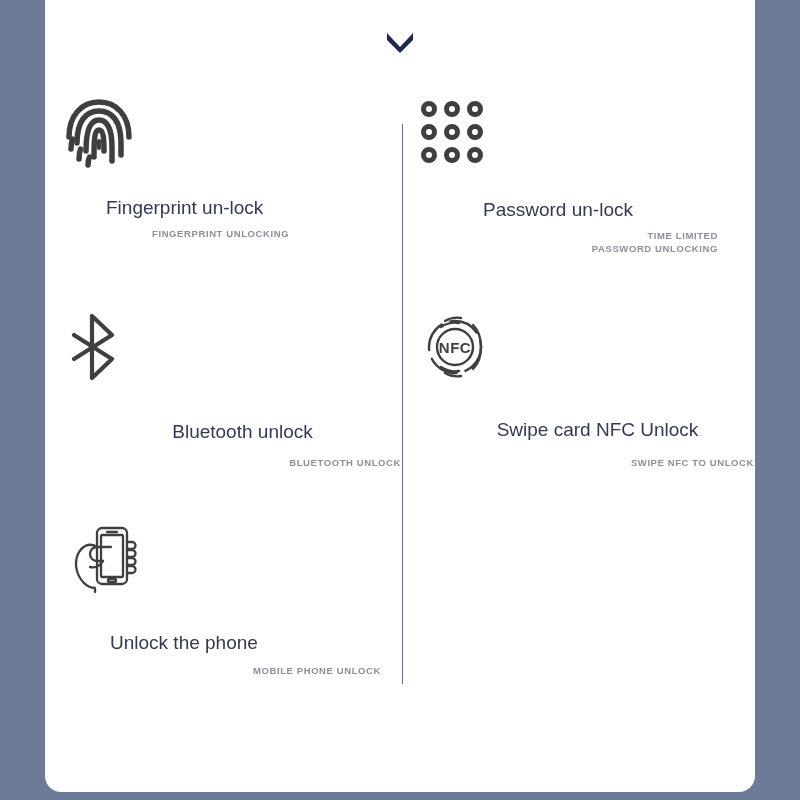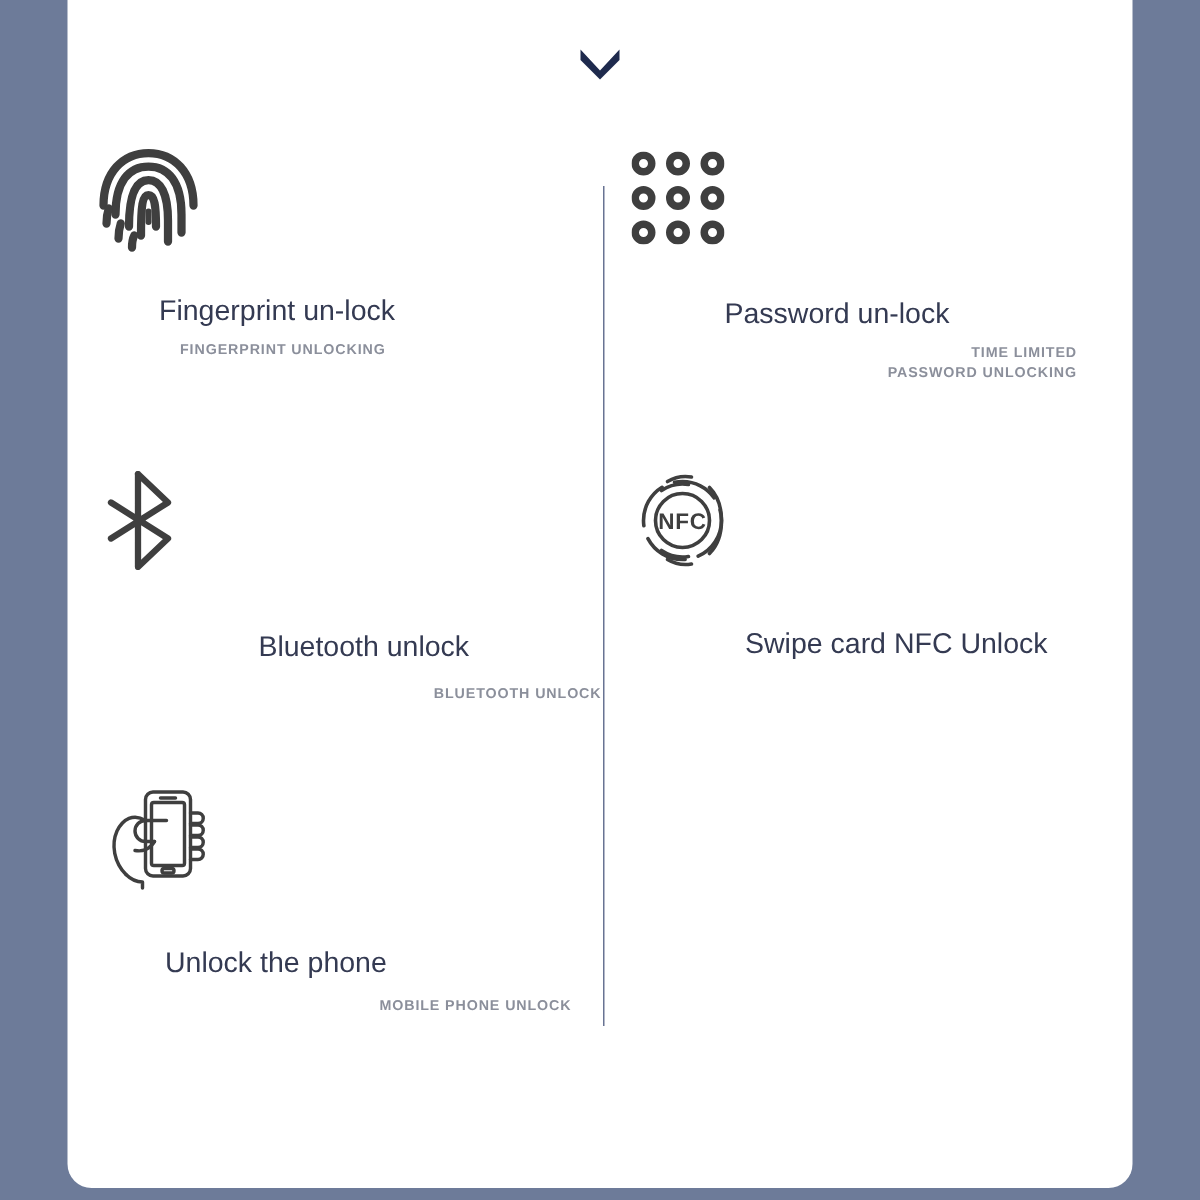--- a/index.html
+++ b/index.html
@@ -107,21 +107,21 @@
     letter-spacing: .6px;
     text-align: right;
     margin-top: 9px;
     padding: 0 20px;
     box-sizing: border-box;
     white-space: pre-line;
   }
 
   
   .cell-fingerprint .method-title { text-align: left; padding-left: 42px; padding-right: 70px; margin-top: 25px; }
-  .cell-fingerprint .method-sub   { text-align: left; padding-left: 56px; }
+  .cell-fingerprint .method-sub   { text-align: left; padding-left: 56px; margin-left: 32px; }
 
   .cell-password .method-title { text-align: left; padding-left: 62px; padding-right: 60px; margin-top: 27px; }
   .cell-password .method-sub   { padding-left: 50px; padding-right: 56px; }
 
   .cell-bluetooth .method-title { margin-top: 34px; }
   .cell-bluetooth .method-sub   { margin-top: 14px; }
 
   .cell-nfc .method-title { margin-top: 32px; }
   .cell-nfc .method-sub   { margin-top: 16px; }
 
@@ -204,20 +204,21 @@
             <path d="M52 16 C58 22 60 29 60 38 C60 47 58 54 52 60" stroke-width="2.4"></path>
             <path d="M46 10 C54 17 57 27 57 38" stroke-width="2.4" opacity="0"></path>
             <path d="M24 12 C29 9 34 8 40 9" stroke-width="2.4"></path>
             <path d="M20 18 C26 14 32 13 38 14" stroke-width="2.4"></path>
             <path d="M24 64 C29 67 34 68 40 67" stroke-width="2.4"></path>
             <path d="M20 58 C26 62 32 63 38 62" stroke-width="2.4"></path>
             <text x="34" y="43.5" font-family="'Liberation Sans', sans-serif" font-size="15" font-weight="700" fill="#3f3f3f" text-anchor="middle" stroke="none" letter-spacing="0.5">NFC</text>
           </svg>
         </div>
         <div class="method-title">Swipe card NFC Unlock</div>
+        <div class="method-sub">SWIPE NFC TO UNLOCK</div>
       </div>
 
       <div class="method-cell cell-phone">
         <div class="method-icon">
           <svg width="82" height="78" viewBox="0 0 82 78" fill="none" stroke="#3f3f3f" stroke-width="2.3" stroke-linecap="round" stroke-linejoin="round" aria-hidden="true">
             <rect x="33" y="5" width="30" height="56" rx="5"></rect>
             <rect x="37" y="12" width="22" height="42" rx="1.5"></rect>
             <path d="M43 9 h10"></path>
             <rect x="44" y="56" width="8" height="3" rx="1.5"></rect>
             <path d="M63 19 h5 a3.5 3.5 0 0 1 0 7 h-5"></path>

